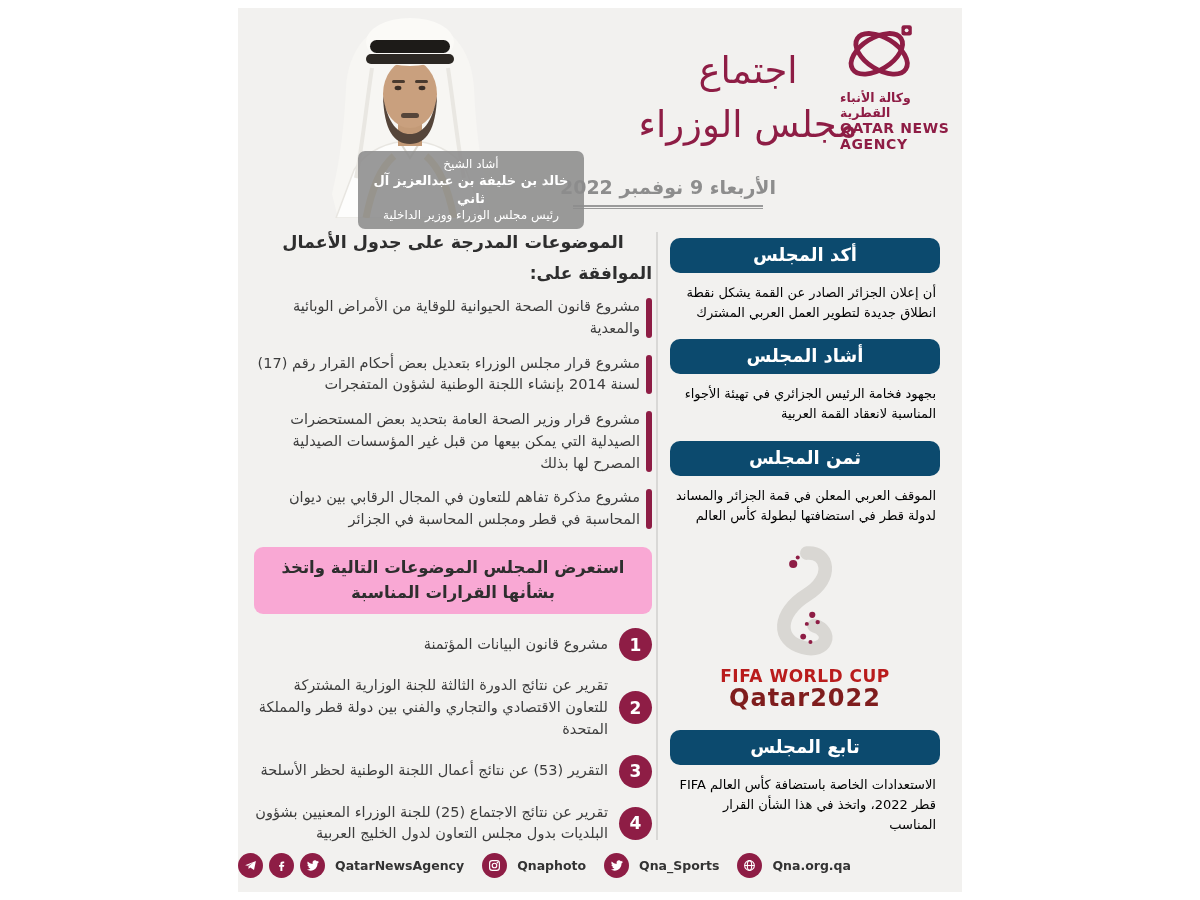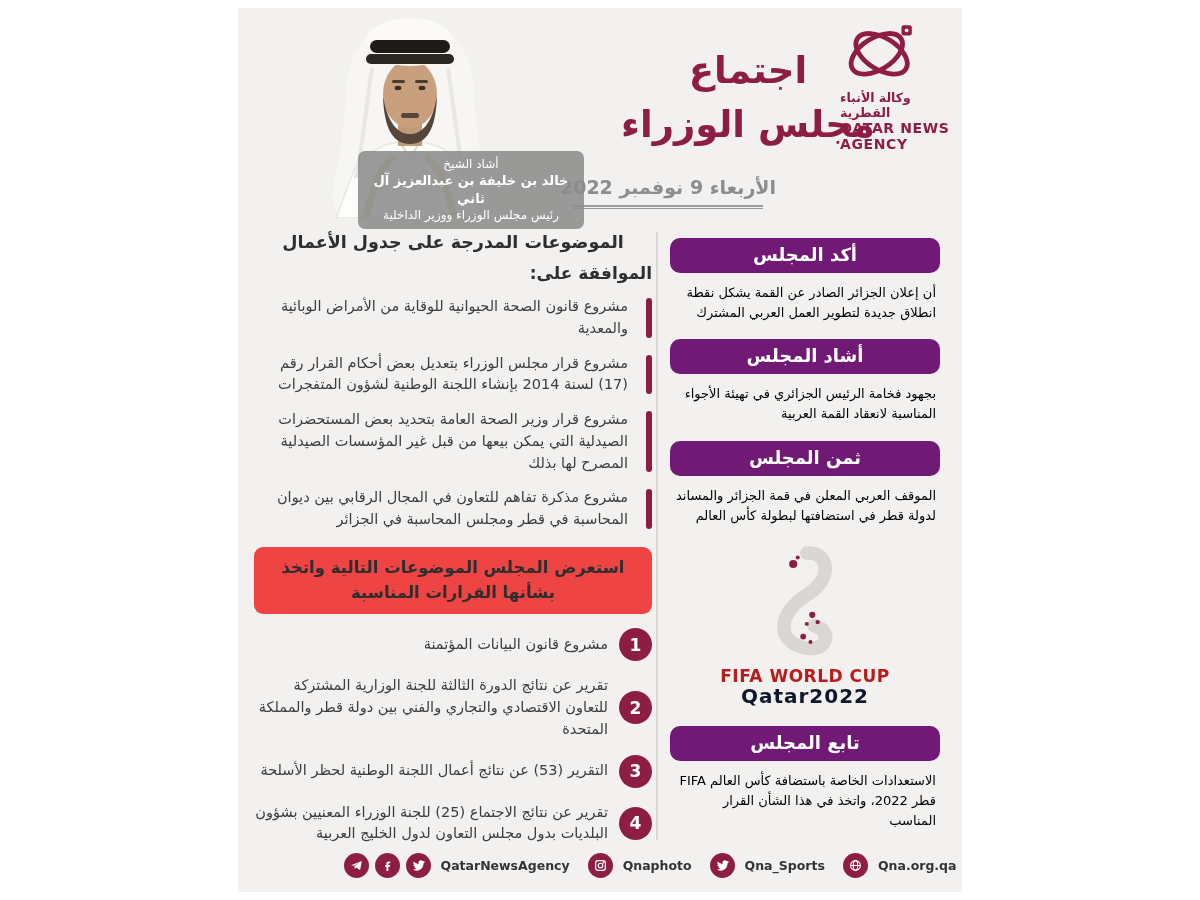--- a/index.html
+++ b/index.html
@@ -4,51 +4,51 @@
 <style>
   html,body{margin:0;padding:0;background:#ffffff;width:1200px;height:900px;overflow:hidden;}
   *{box-sizing:border-box;font-family:"DejaVu Sans",sans-serif;}
   .page{position:relative;width:1200px;height:900px;background:#ffffff;}
   .card{position:absolute;left:238px;top:8px;width:724px;height:884px;background:#f2f1ef;direction:rtl;}
 
   
   .qna-logo{position:absolute;left:602px;top:14px;width:122px;text-align:left;direction:rtl;}
   .qna-logo .logo-ar{color:#8e1d45;font-weight:700;font-size:12.5px;margin-top:2px;}
   .qna-logo .logo-en{color:#8e1d45;font-weight:700;font-size:14px;letter-spacing:.6px;direction:ltr;}
-  .main-title{position:absolute;left:330px;top:36px;width:360px;text-align:center;color:#8e1d45;font-weight:700;line-height:1.45;font-size:37px;}
+  .main-title{position:absolute;left:330px;top:36px;width:360px;text-align:center;color:#8e1d45;font-weight:400;line-height:1.45;font-size:37px;}
   .date-badge{position:absolute;left:300px;top:168px;width:260px;text-align:center;color:#8d8d8d;font-weight:700;font-size:19px;}
   .date-lines{width:190px;margin:7px auto 0;border-top:2px solid #9a9a9a;border-bottom:1px solid #9a9a9a;height:4px;}
 
   .photo{position:absolute;left:70px;top:0px;width:204px;height:210px;}
   .caption{position:absolute;left:50px;top:143px;width:226px;background:rgba(140,140,140,.88);border-radius:7px;color:#ffffff;text-align:center;padding:5px 6px 6px;line-height:1.35;}
   .caption .c1,.caption .c3{font-size:12px;}
   .caption .c2{font-size:13px;font-weight:700;}
 
   
   .divider{position:absolute;left:418px;top:224px;width:2px;height:608px;background:#d9d8d6;}
   .agenda-col{position:absolute;left:16px;top:224px;width:398px;display:flex;flex-direction:column;gap:13px;}
   .agenda-heading{font-size:17.5px;font-weight:700;color:#2e2e2e;text-align:center;}
   .agenda-sub{font-size:17px;font-weight:700;color:#2e2e2e;text-align:right;margin-top:-2px;}
-  .approved-item{display:flex;gap:18px;align-items:stretch;}
+  .approved-item{display:flex;gap:6px;align-items:stretch;}
   .bullet-bar{flex:0 0 6px;background:#8e1d45;border-radius:4px;margin:2px 0;}
   .approved-item .txt{font-size:14.5px;color:#3c3c3c;line-height:1.5;text-align:right;}
-  .review-box{background:#ef4444;border-radius:9px;padding:9px 14px;font-size:16.5px;font-weight:700;color:#2e2e2e;text-align:center;line-height:1.5;margin-top:3px;}
+  .review-box{background:#f9a8d4;border-radius:9px;padding:9px 14px;font-size:16.5px;font-weight:700;color:#2e2e2e;text-align:center;line-height:1.5;margin-top:3px;}
   .numbered-item{display:flex;gap:11px;align-items:center;margin-top:1px;}
   .num-circle{flex:0 0 33px;height:33px;border-radius:50%;background:#8e1d45;color:#fff;font-weight:700;font-size:17px;display:flex;align-items:center;justify-content:center;}
   .numbered-item .txt{font-size:14.5px;color:#3c3c3c;line-height:1.5;text-align:right;}
 
   .highlight-col{position:absolute;left:432px;top:230px;width:270px;display:flex;flex-direction:column;gap:10px;}
-  .hl-header{background:#701a75;border-radius:10px;color:#ffffff;font-weight:700;font-size:18px;text-align:center;padding:6px 10px 8px;}
+  .hl-header{background:#0c4a6e;border-radius:10px;color:#ffffff;font-weight:700;font-size:18px;text-align:center;padding:6px 10px 8px;}
   .hl-text{font-size:13px;color:#000000;line-height:1.55;padding:0 4px;margin-bottom:6px;}
   .fifa{ text-align:center;margin:2px 0 8px;}
   .fifa-words{color:#b91c1c;font-weight:700;font-size:17px;letter-spacing:.5px;direction:ltr;}
-  .fifa-year{color:#0f172a;font-weight:700;font-size:20px;letter-spacing:1px;direction:ltr;margin-top:-2px;}
+  .fifa-year{color:#7f1d1d;font-weight:700;font-size:24px;letter-spacing:1px;direction:ltr;margin-top:-2px;}
 
   
-  .footer{position:absolute;left:0;bottom:14px;width:824px;display:flex;direction:ltr;justify-content:center;align-items:center;gap:18px;}
+  .footer{position:absolute;left:0;bottom:14px;width:824px;display:flex;direction:ltr;align-items:center;gap:18px;}
   .social-group{display:flex;align-items:center;gap:6px;}
   .soc-circle{width:25px;height:25px;border-radius:50%;background:#8e1d45;display:flex;align-items:center;justify-content:center;}
   .soc-circle svg{display:block;}
   .soc-label{font-size:12.5px;font-weight:700;color:#333333;margin-left:4px;direction:ltr;}
 </style>
 </head>
 <body>
 
 <div class="page">
   <div class="card">

